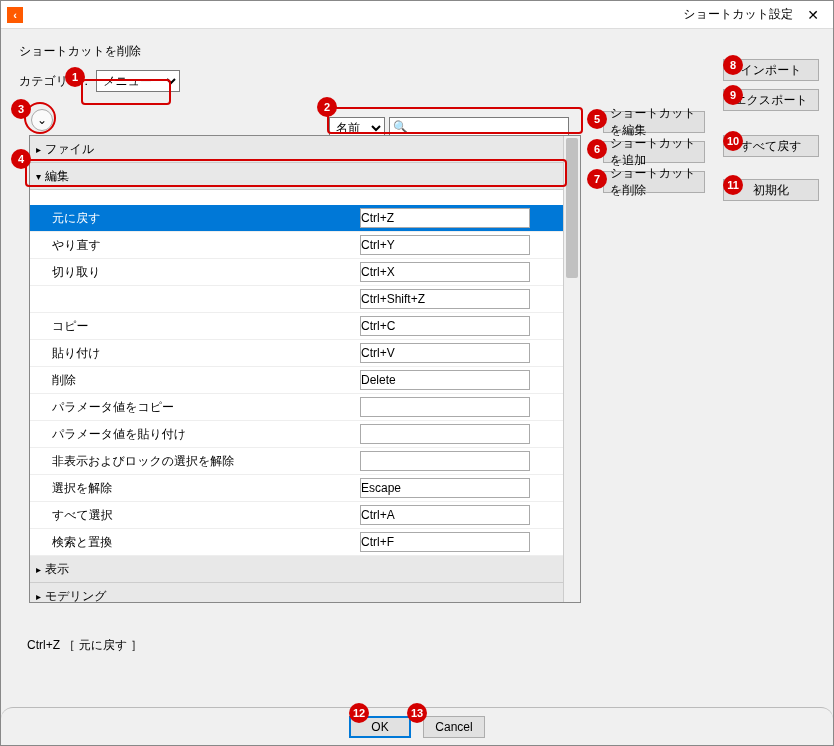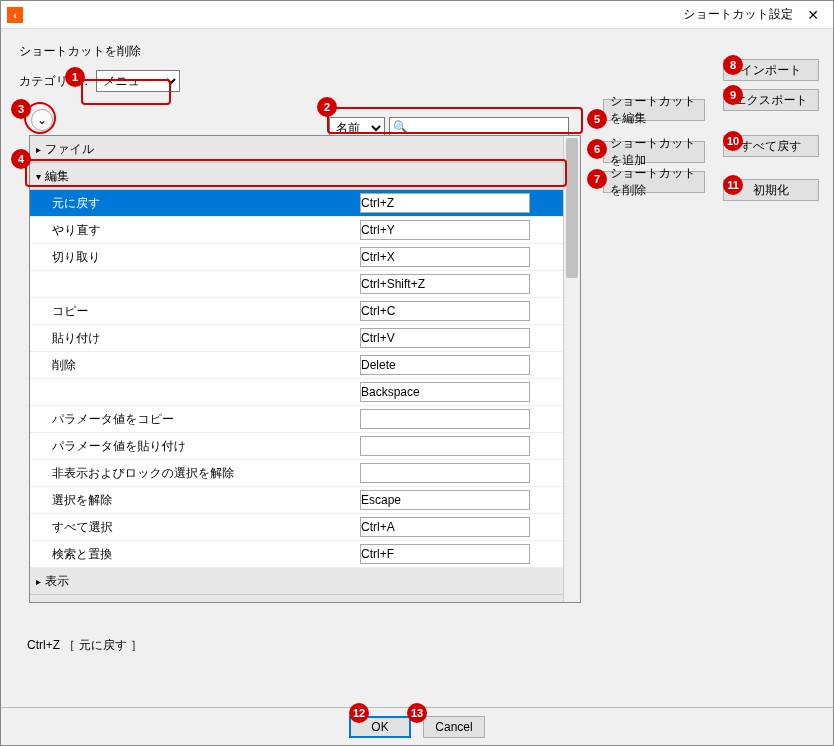--- a/index.html
+++ b/index.html
@@ -35,36 +35,36 @@
 .tree-scroll { position:absolute; right:0; top:0; width:17px; height:100%; background:#f0f0f0; border-left:1px solid #ccc; }
 .tree-scroll .thumb { position:absolute; left:2px; right:2px; top:2px; height:140px; background:#c1c1c1; border-radius:2px; }
 .tree-inner { position:absolute; left:0; top:0; right:17px; }
 
 .tree-group { height:27px; background:#e8e8e8; border-bottom:1px solid #ccc; display:flex; align-items:center; padding-left:6px; gap:4px; }
 .tree-group .chev { font-size:10px; }
 
 .tree-row { height:27px; border-bottom:1px solid #eee; display:flex; align-items:center; }
 .tree-row .name { width:330px; padding-left:22px; }
 .tree-row .sc { border:1px solid #aaa; height:20px; width:170px; display:flex; align-items:center; background:#fff; }
-.tree-row.sel { background:#0078d7; color:#fff; }
+.tree-row.sel { background:#0078d7; color:#fff;margin-top:15px; }
 .tree-row.sel .name { color:#fff; }
 
 
 .rbtn { position:absolute; width:96px; height:22px; background:#e1e1e1; border:1px solid #adadad; display:flex; align-items:center; justify-content:center; }
 .rbtn.left { left:602px; width:102px; justify-content:flex-start; padding-left:6px; }
 .rbtn.right { left:722px; }
 
 
 .marker { position:absolute; width:20px;height:20px;border-radius:10px;background:#d40000;color:#fff;display:flex;align-items:center;justify-content:center;font-size:11px;font-weight:bold;z-index:100; }
 
 
 .status { position:absolute; left:26px; top:636px; font-size:12px; }
 
 
-.footer { position:absolute; left:0; right:0; bottom:0; height:38px; border-top:1px solid #bbb; background:#f0f0f0; display:flex; align-items:center; justify-content:center; gap:12px; }
+.footer { position:absolute; left:0; right:0; bottom:0; height:38px; border-top:1px solid #bbb; background:#f0f0f0; display:flex; align-items:center; justify-content:center; gap:12px;border-radius:12px; }
 .footer .btn { width:62px; height:22px; border:1px solid #adadad; background:#e1e1e1; display:flex;align-items:center;justify-content:center; }
 .footer .btn.ok { border:1px solid #0078d7; box-shadow:inset 0 0 0 1px #0078d7; }
 
 .hl { position:absolute; border:2px solid #d40000; border-radius:4px; pointer-events:none; z-index:95; }
 </style>
 </head>
 <body>
 
 <div class="titlebar">
   <div class="appicon">‹</div>
@@ -90,21 +90,21 @@
 <div class="searchrow">
   <select style="width:56px">
     <option>名前</option>
   </select>
   <div class="searchfield">
     <span class="mag">🔍</span>
     <input type="text" value="" style="">
   </div>
 </div>
 
-<div class="rbtn left" style="top:98px">
+<div class="rbtn left" style="top:110px">
     <span>ショートカットを編集</span>
   </div>
 <div class="rbtn left" style="top:140px">
     <span>ショートカットを追加</span>
   </div>
 <div class="rbtn left" style="top:170px">
     <span>ショートカットを削除</span>
   </div>
 
 <div class="rbtn right" style="top:58px">
@@ -151,24 +151,20 @@
         <div class="name">コピー</div>
         <div class="sc">Ctrl+C</div>
       </div>
     <div class="tree-row">
         <div class="name">貼り付け</div>
         <div class="sc">Ctrl+V</div>
       </div>
     <div class="tree-row">
         <div class="name">削除</div>
         <div class="sc">Delete</div>
-      </div>
-    <div class="tree-row">
-        <div class="name"></div>
-        <div class="sc">Backspace</div>
       </div>
     <div class="tree-row">
         <div class="name">パラメータ値をコピー</div>
         <div class="sc"></div>
       </div>
     <div class="tree-row">
         <div class="name">パラメータ値を貼り付け</div>
         <div class="sc"></div>
       </div>
     <div class="tree-row">

